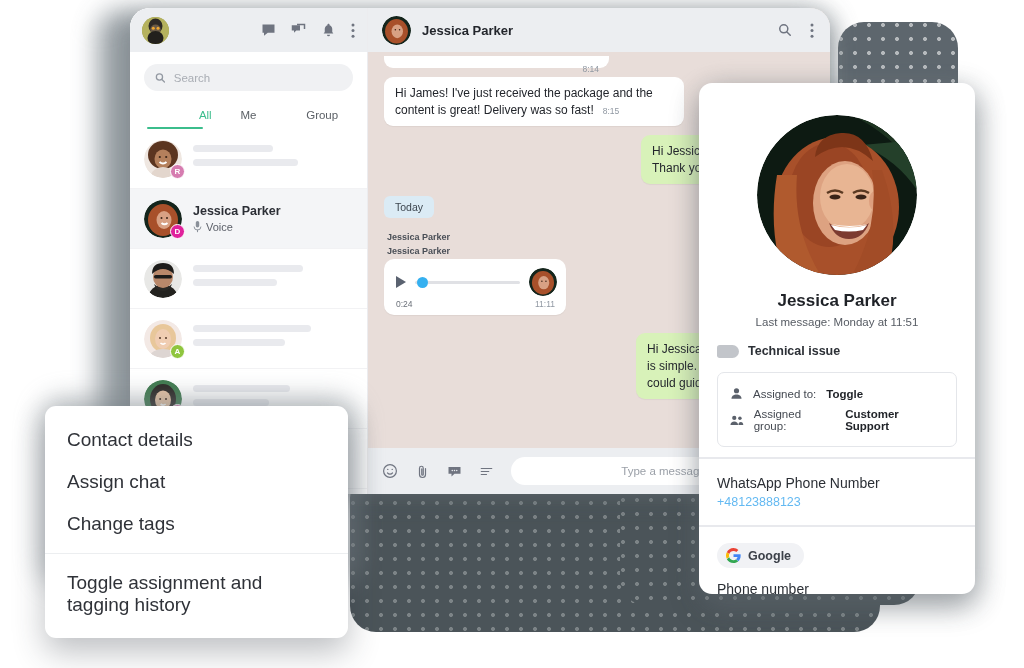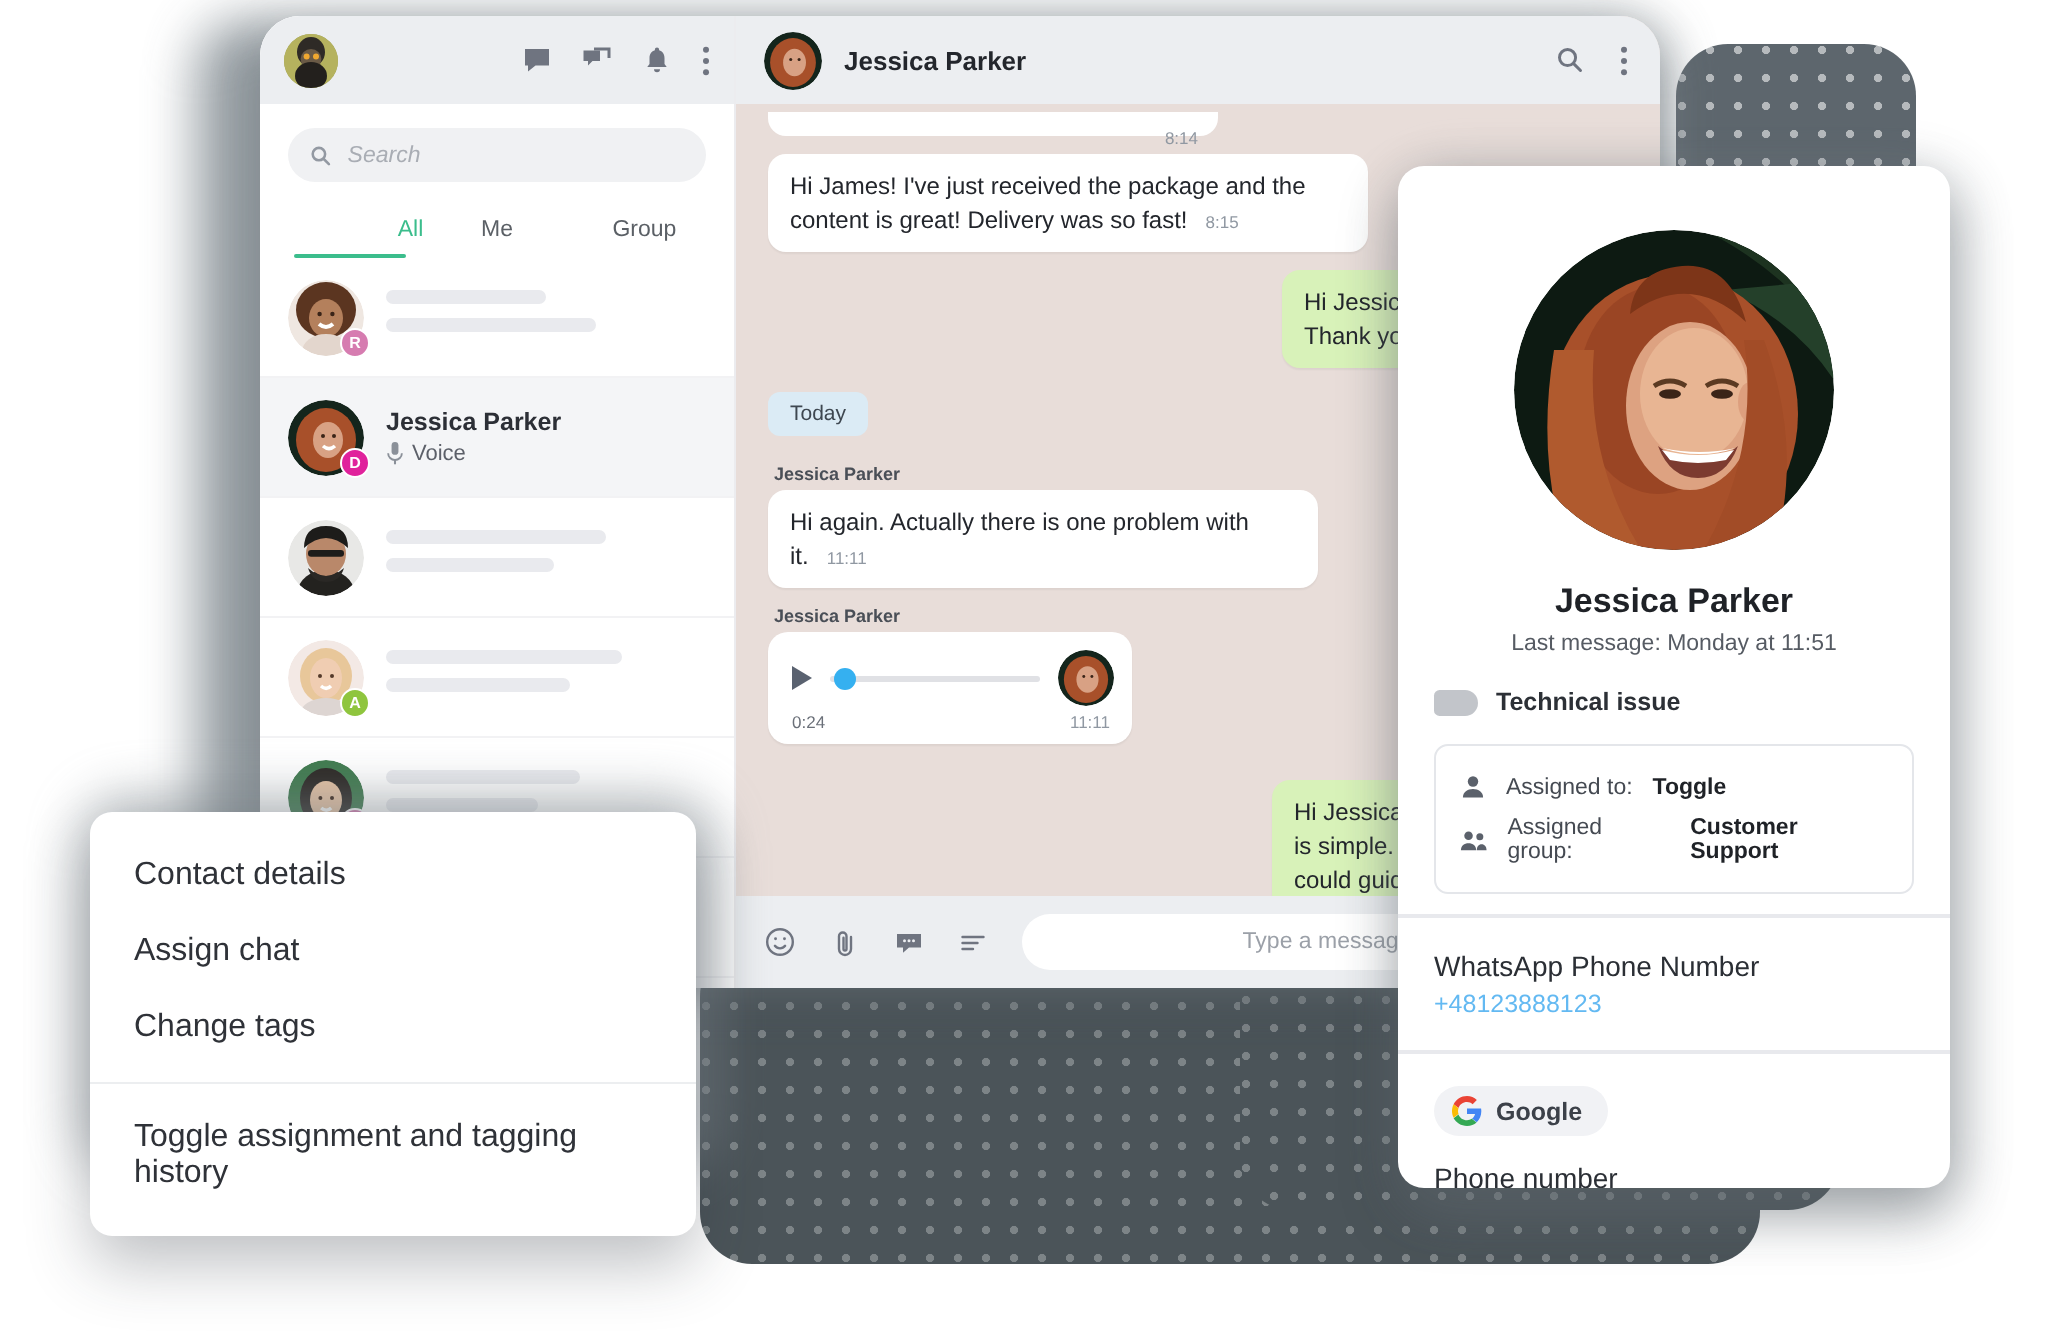--- a/index.html
+++ b/index.html
@@ -59,21 +59,21 @@
   .avatar-sm { width:27px; height:27px; border-radius:50%; flex:none; overflow:hidden;
                background:#9aa05a; position:relative; }
   .side-top-icons { margin-left:auto; display:flex; align-items:center; gap:15px; }
   .ic { width:15px; height:15px; fill:#6f7480; display:block; }
   .ic.dots { width:4px; }
 
   .search-wrap { padding: 12px 14px 6px 14px; }
   .search-box { height:27px; background:#f0f1f3; border-radius:14px; display:flex;
                 align-items:center; gap:8px; padding: 0 11px; }
   .search-box input { border:0; background:transparent; outline:none; font-size:11.5px;
-                      color:#55595f; font-family:"Liberation Sans", sans-serif; width:100%;font-style:italic; }
+                      color:#55595f; font-family:"Liberation Sans", sans-serif; width:100%; }
   .search-box input::placeholder { color:#a9adb4; }
 
   .tabs { display:flex; padding: 6px 8px 0 8px; position:relative; }
   .tab { flex:1; text-align:center; font-size:11.5px; color:#5b6066; padding: 6px 0 8px 0;
          position:relative; }
   .tab.active { color:#3bbd8c;text-align:right; }
   .tab.active::after { content:""; position:absolute; left:12%; right:12%; bottom:0;
                        height:2px; background:#3bbd8c; border-radius:2px; }
 
   .chat-list { flex:1; overflow:hidden; }
@@ -162,21 +162,21 @@
            border-radius:15px; padding:5px 13px 5px 9px; }
   .gchip span { font-size:12.5px; color:#3c4149; font-weight:bold; }
   .fgroup { margin-top:13px; }
 
   
   #menu {
     position:absolute; left:45px; top:406px; width:303px;
     background:#fff; border-radius:11px; padding: 13px 0 12px 0;
     box-shadow: 0 14px 32px rgba(40,48,55,.30);
   }
-  .mi { font-size:16px; color:#2f3238; padding: 10px 22px; }
+  .mi { font-size:19px; color:#2f3238; padding: 10px 22px; }
   .mi-sep { height:1px; background:#eceef0; margin: 8px 0; }
 
   svg { display:block; }
 </style>
 </head>
 <body>
 
 <div id="stage">
 
   <div id="bgCardB" class="bg-card"></div>
@@ -449,25 +449,20 @@
             <span>Hi Jessica! We are happy to hear that! Thank you for your order!</span>
           </div>
         </div>
 
         <div class="day-wrap">
           <div class="daypill">Today</div>
         </div>
 
         <div>
           <div class="sender">Jessica Parker</div>
-          <div class="row-in">
-            <div class="bubble in" style="max-width:275px">
-              <span>Hi again. Actually there is one problem with it.</span><span class="time">11:11</span>
-            </div>
-          </div>
         </div>
 
         <div style="margin-top:4px">
           <div class="sender">Jessica Parker</div>
           <div class="voice">
             <div class="voice-top">
               <div class="play"></div>
               <div class="track">
                 <div class="knob"></div>
               </div>

